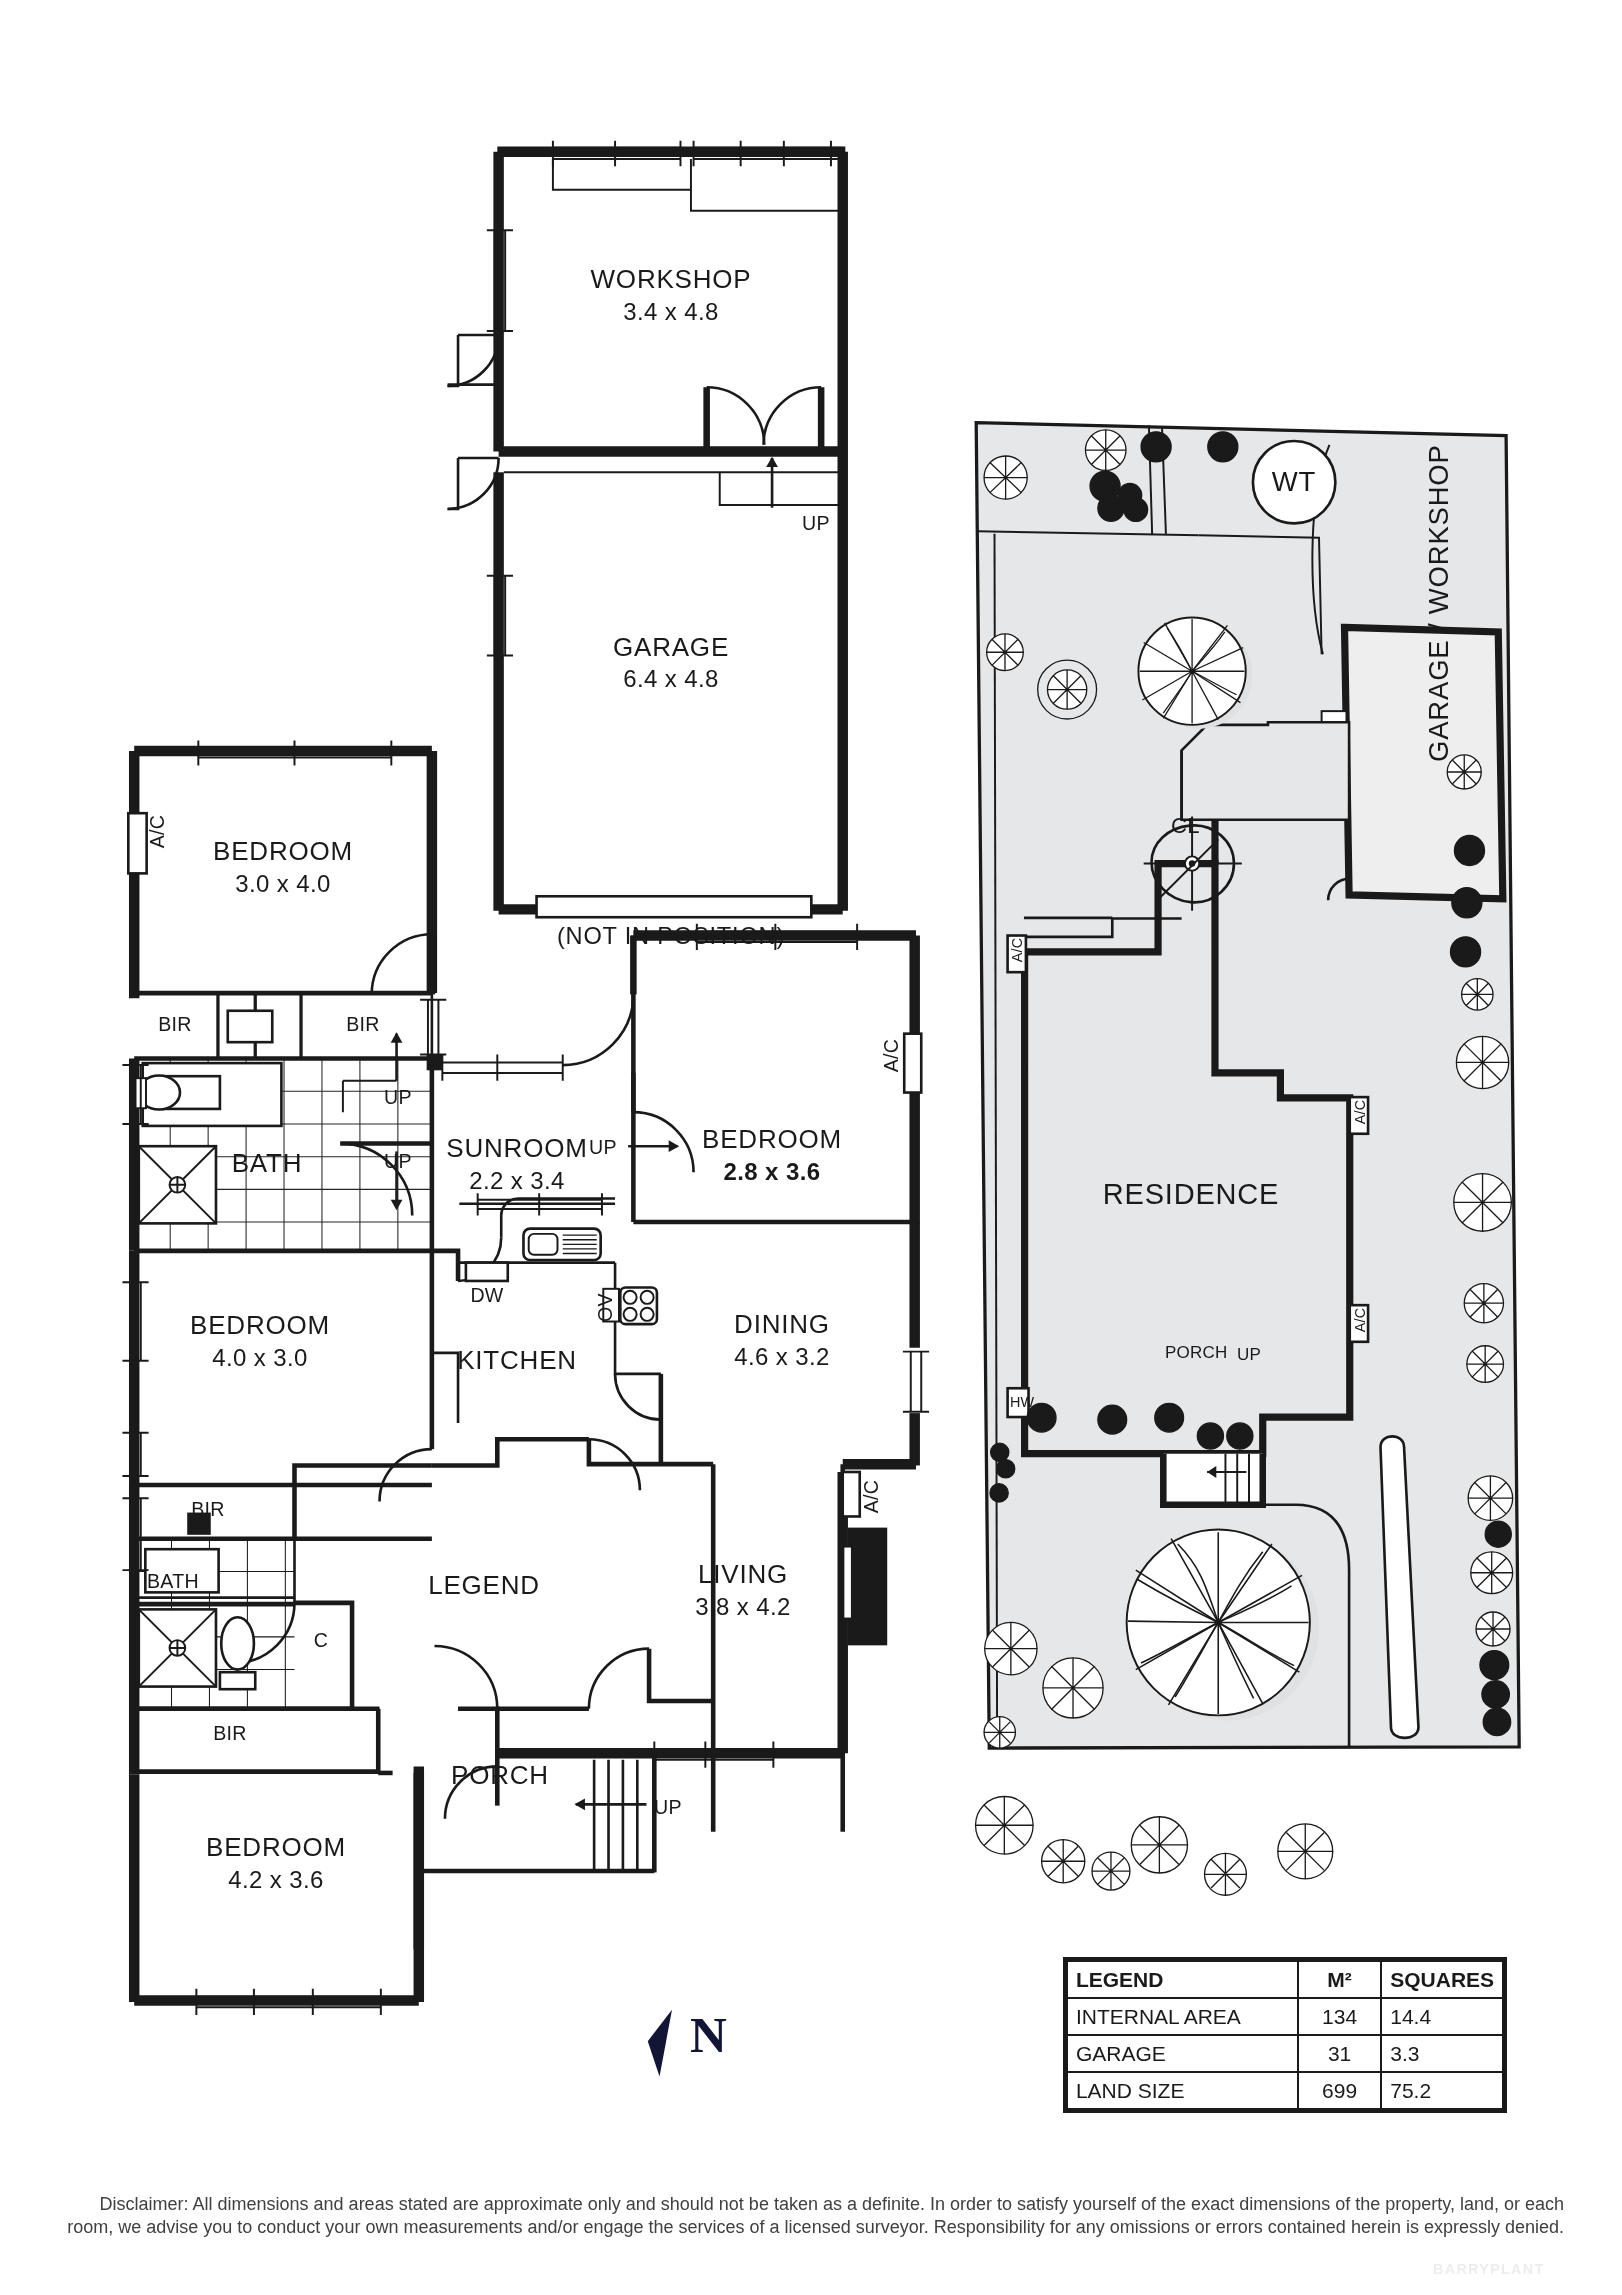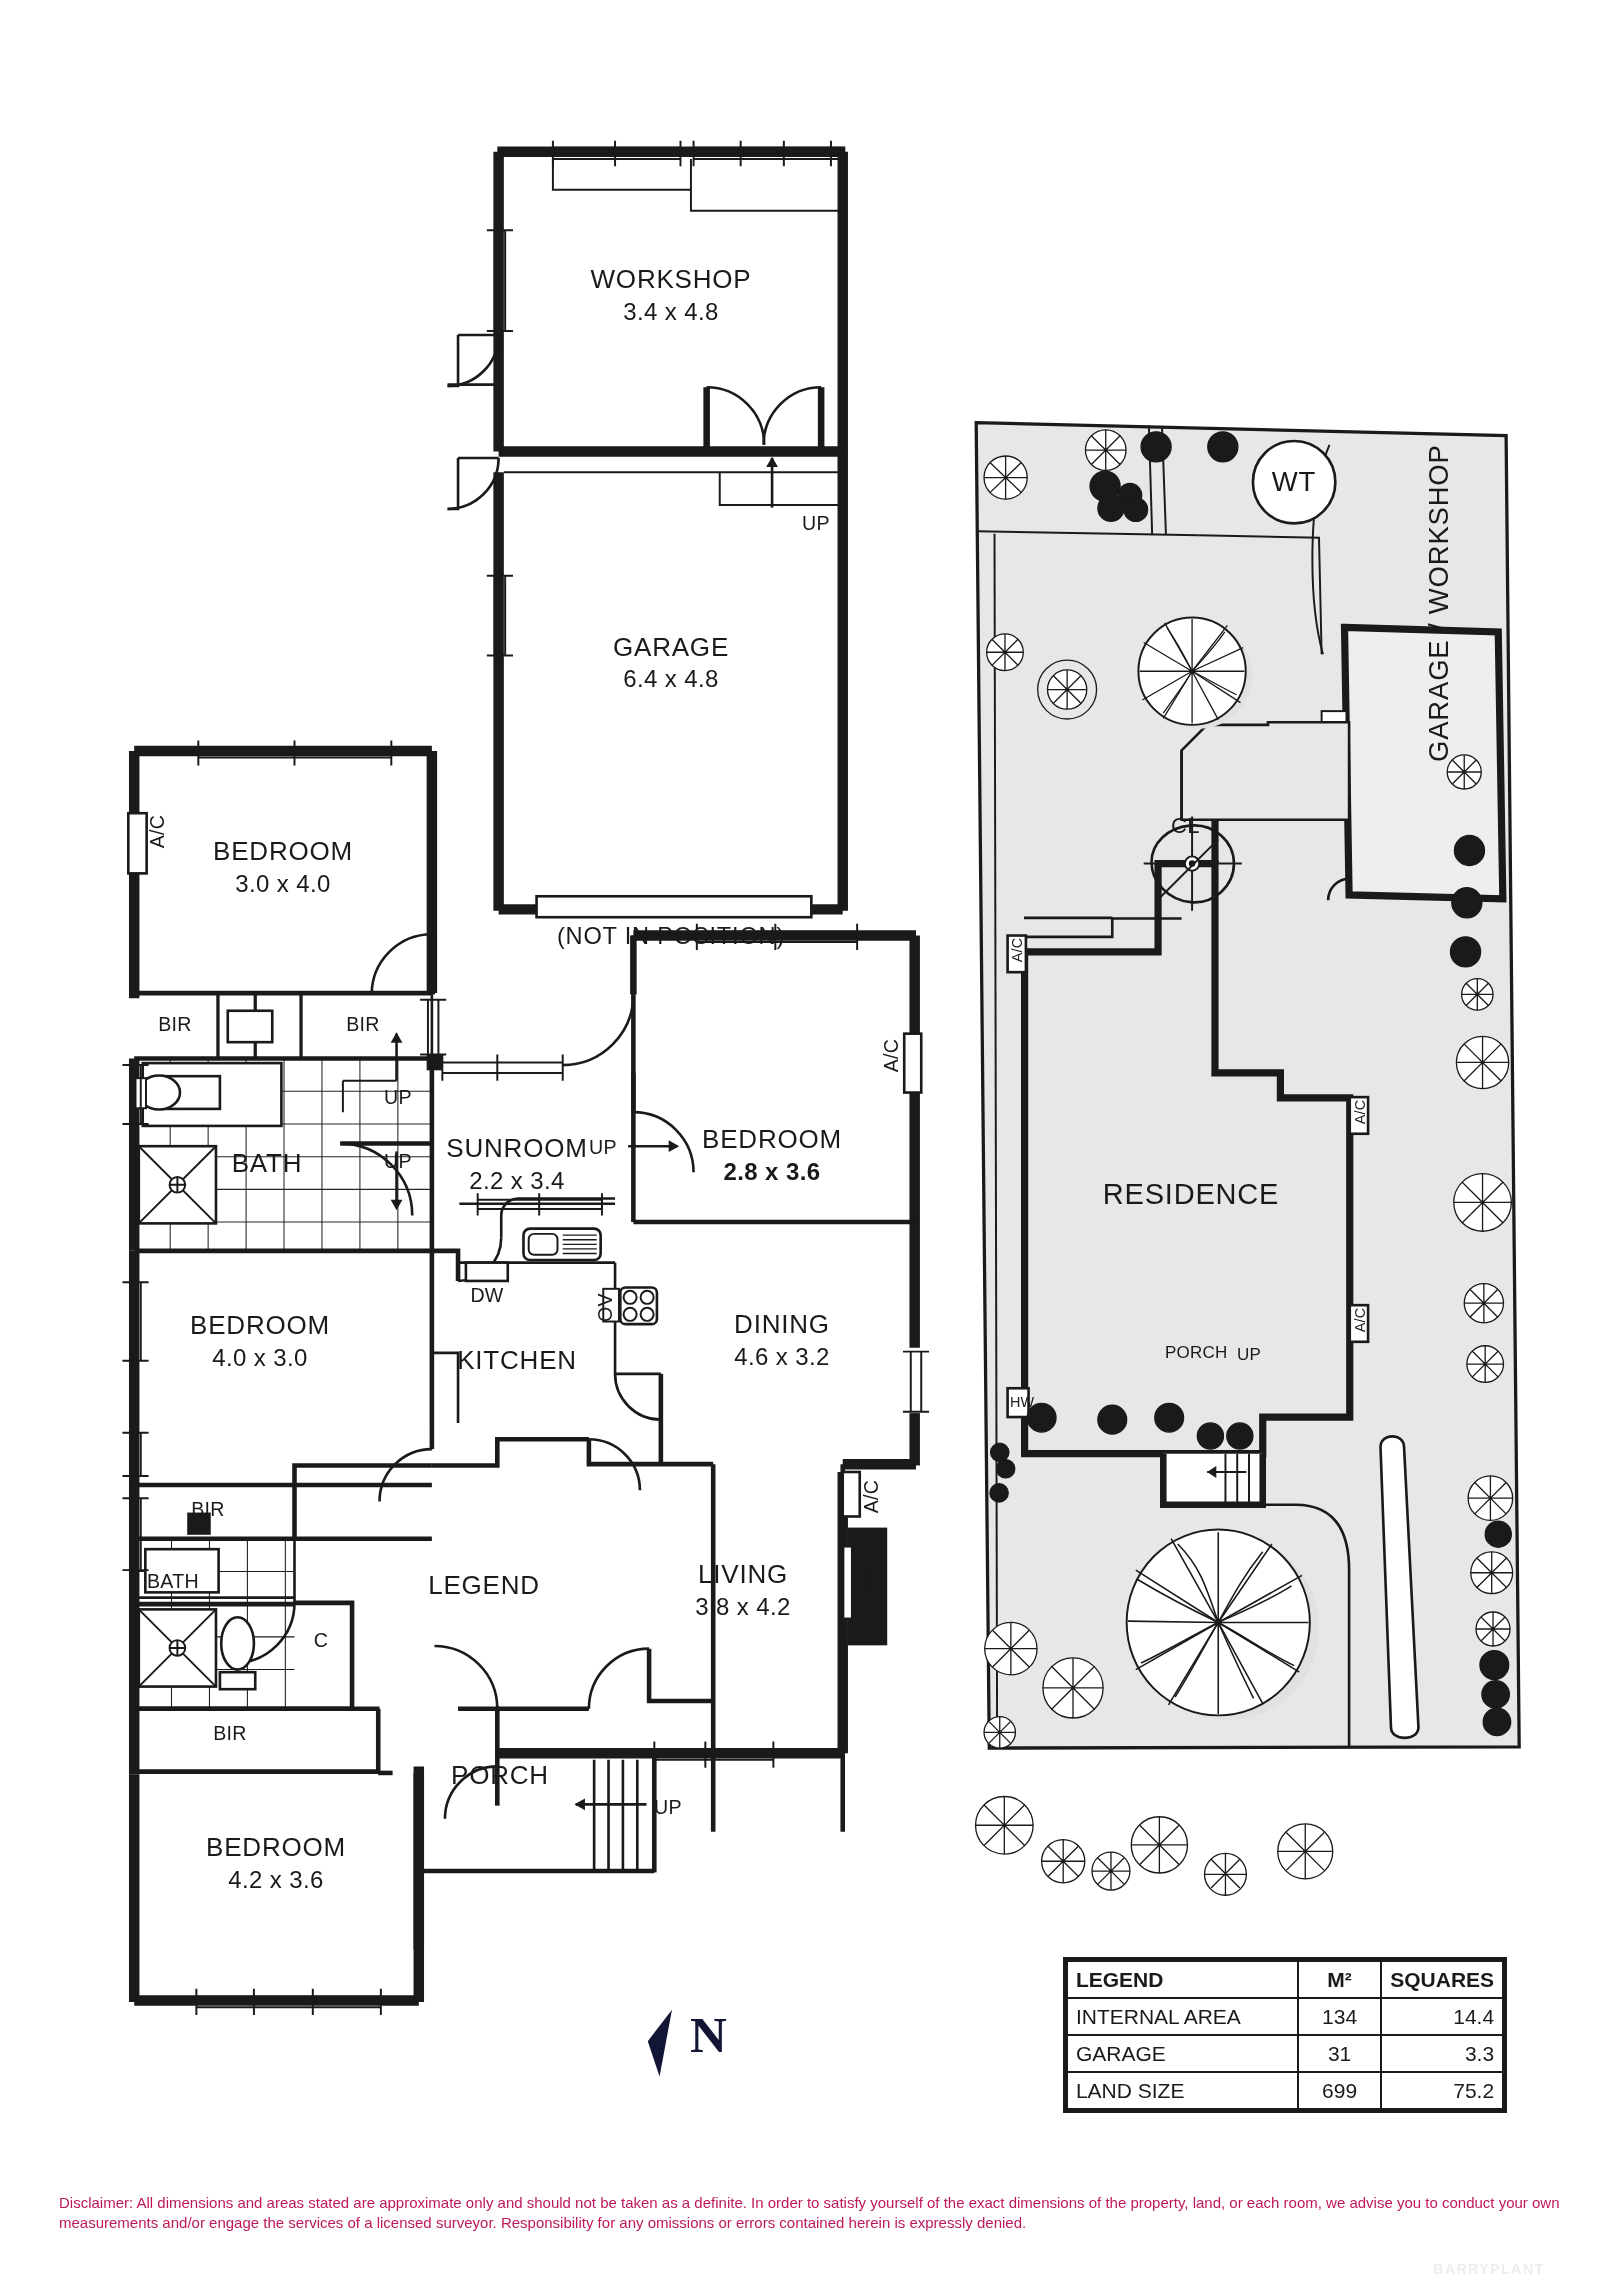--- a/index.html
+++ b/index.html
@@ -27,27 +27,27 @@
     border:3.3px solid #1a1a1a;border-collapse:collapse;background:#fff;
   }
   .legend table{border-collapse:collapse;width:100%;}
   .legend th,.legend td{
     border:2px solid #1a1a1a;height:35px;font-size:21px;
     font-family:"Liberation Sans",sans-serif;color:#1a1a1a;padding:0 7.9px;
   }
   .legend th{font-weight:bold;}
   .legend .c-name{text-align:left;width:56%;}
   .legend .c-m2{text-align:center;width:20%;}
-  .legend .c-sq{text-align:right;width:24%;}
+  .legend .c-sq{text-align:left;width:24%;}
   .legend td.c-name{font-weight:normal;}
 
   
   .disclaimer{
     position:absolute;left:59px;top:2193px;width:1505px;
-    text-align:left;font-size:15px;line-height:1.30;color:#be185d;
+    text-align:right;font-size:18px;line-height:1.30;color:#404040;
     font-family:"Liberation Sans",sans-serif;
   }
   
   .north-n{
     position:absolute;left:690px;top:2006px;font-size:51px;
     font-family:"Liberation Serif",serif;font-weight:bold;color:#121634;
   }
   .watermark{
     position:absolute;left:1433px;top:2261px;font-size:14.4px;letter-spacing:1.3px;
     color:#ededed;font-weight:bold;font-family:"Liberation Sans",sans-serif;

